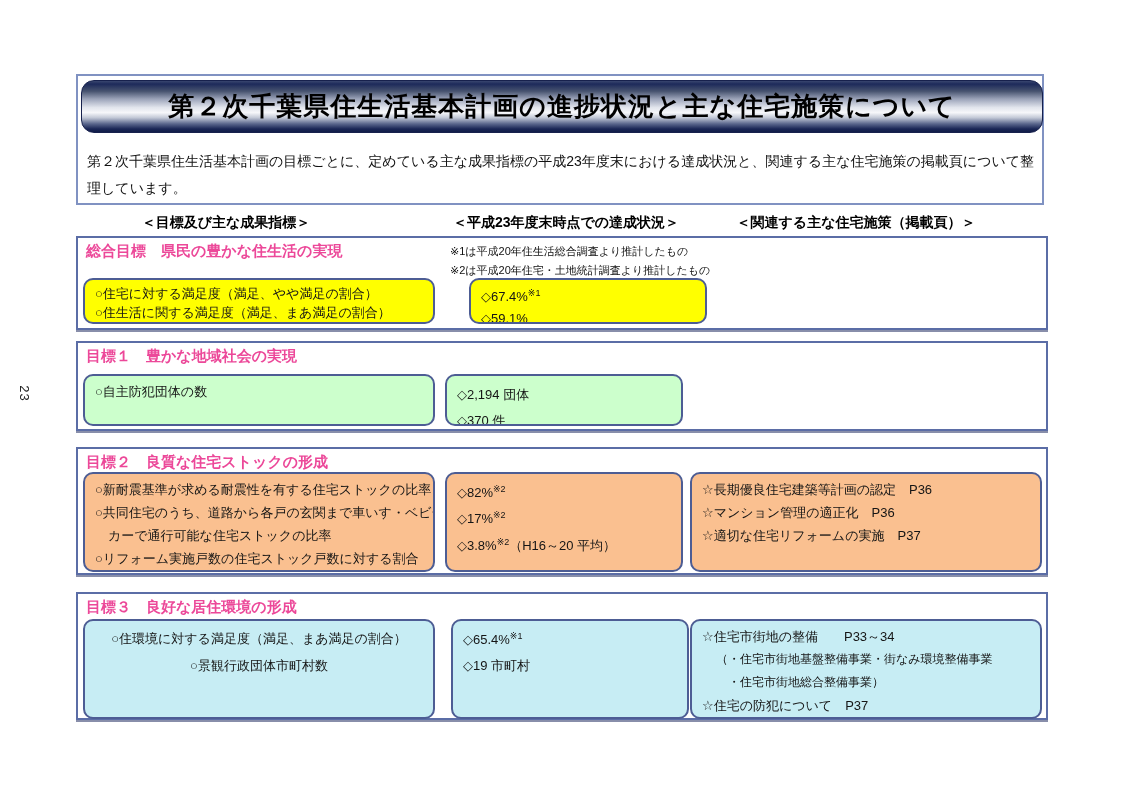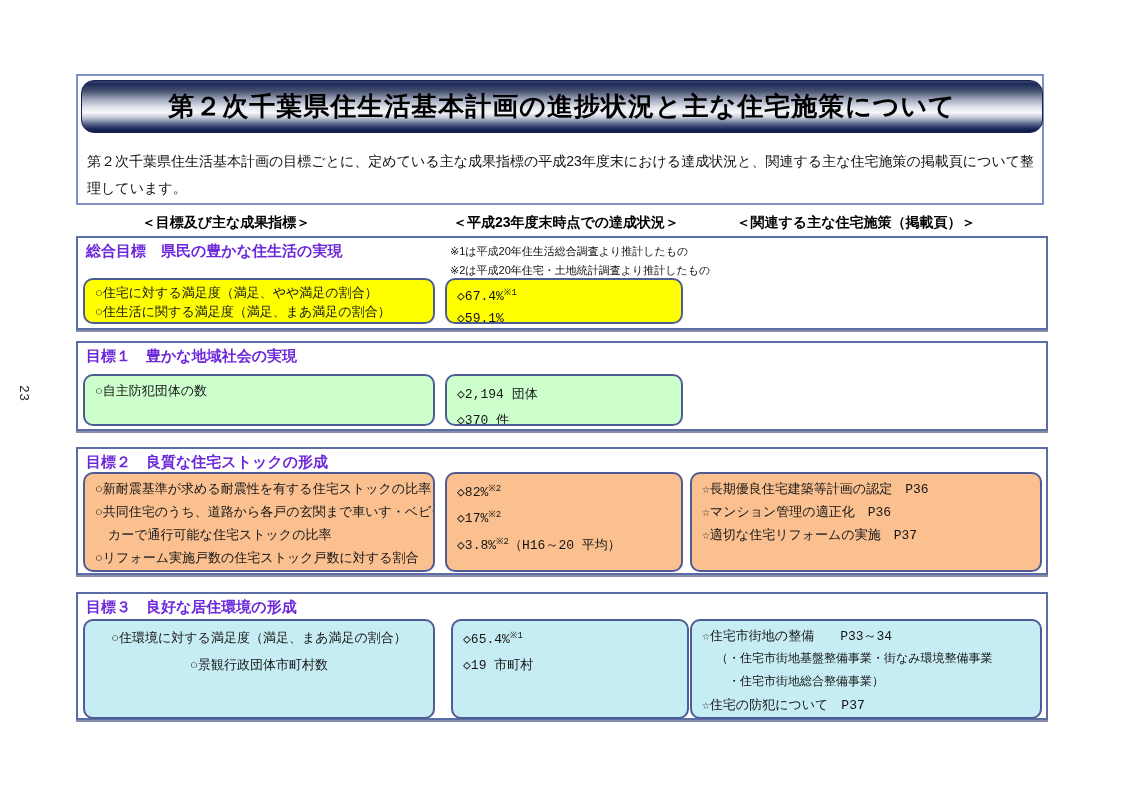--- a/index.html
+++ b/index.html
@@ -25,26 +25,26 @@
 
   
   .col-h { position:absolute; top:214px; font-size:14px; font-weight:bold; text-align:center; color:#000; }
   .col-h1 { left:86px;  width:280px; }
   .col-h2 { left:428px; width:276px; }
   .col-h3 { left:688px; width:336px; }
 
   
   .goal-section { position:absolute; left:76px; width:972px; background:#fff;
                   border:2px solid #5b6da6; box-shadow:0 2px 0 rgba(38,50,100,.55); }
-  .sec-title { position:absolute; left:8px; top:4px; font-size:15px; font-weight:bold; color:#6d28d9; }
+  .sec-title { position:absolute; left:8px; top:4px; font-size:15px; font-weight:bold; color:#ec4899; }
   .notes { position:absolute; left:372px; top:4px; font-size:11px; line-height:15px; color:#111; }
 
   .rbox { position:absolute; border:2px solid #4d5d94; border-radius:10px;
           padding:4px 10px; font-size:13px; color:#151515; overflow:hidden; }
-  .rbox .line { white-space:nowrap;font-family:Liberation Mono, monospace; }
+  .rbox .line { white-space:nowrap; }
   sup { font-size:9px; vertical-align:super; }
 
   .bx1 { left:5px;   width:352px; }
   .bx2 { left:367px; width:238px; }
   .bx3 { left:612px; width:352px; }
 
   
   #s0 .rbox { top:40px; height:46px; }  #s0 .line { line-height:19px; }
   #s1 .rbox { top:31px; height:52px; }  #s1 .line { line-height:23px; }
   #s2 .rbox { top:23px; height:100px; } #s2 .line { line-height:23px; }
@@ -73,21 +73,21 @@
   <section class="goal-section" id="s0" style="top:236px;height:94px">
     <div class="sec-title">総合目標　県民の豊かな住生活の実現</div>
     <div class="notes">
       <div class="line">※1は平成20年住生活総合調査より推計したもの</div>
       <div class="line">※2は平成20年住宅・土地統計調査より推計したもの</div>
     </div>
     <div class="rbox bx1" style="background: rgb(255, 255, 0);">
       <div class="line">○住宅に対する満足度（満足、やや満足の割合）</div>
       <div class="line">○住生活に関する満足度（満足、まあ満足の割合）</div>
     </div>
-    <div class="rbox bx2" style="background: rgb(255, 255, 0);">
+    <div class="rbox bx2" style="background: rgb(255, 255, 0); margin-left: 24px;">
       <div class="line"><span>◇67.4%</span><sup>※1</sup><span></span></div>
       <div class="line"><span>◇59.1%</span><sup></sup><span></span></div>
     </div>
   </section>
 
   <section class="goal-section" id="s1" style="top:341px;height:90px">
     <div class="sec-title">目標１　豊かな地域社会の実現</div>
     <div class="rbox bx1" style="background: rgb(204, 255, 204);">
       <div class="line">○自主防犯団体の数</div>
     </div>

